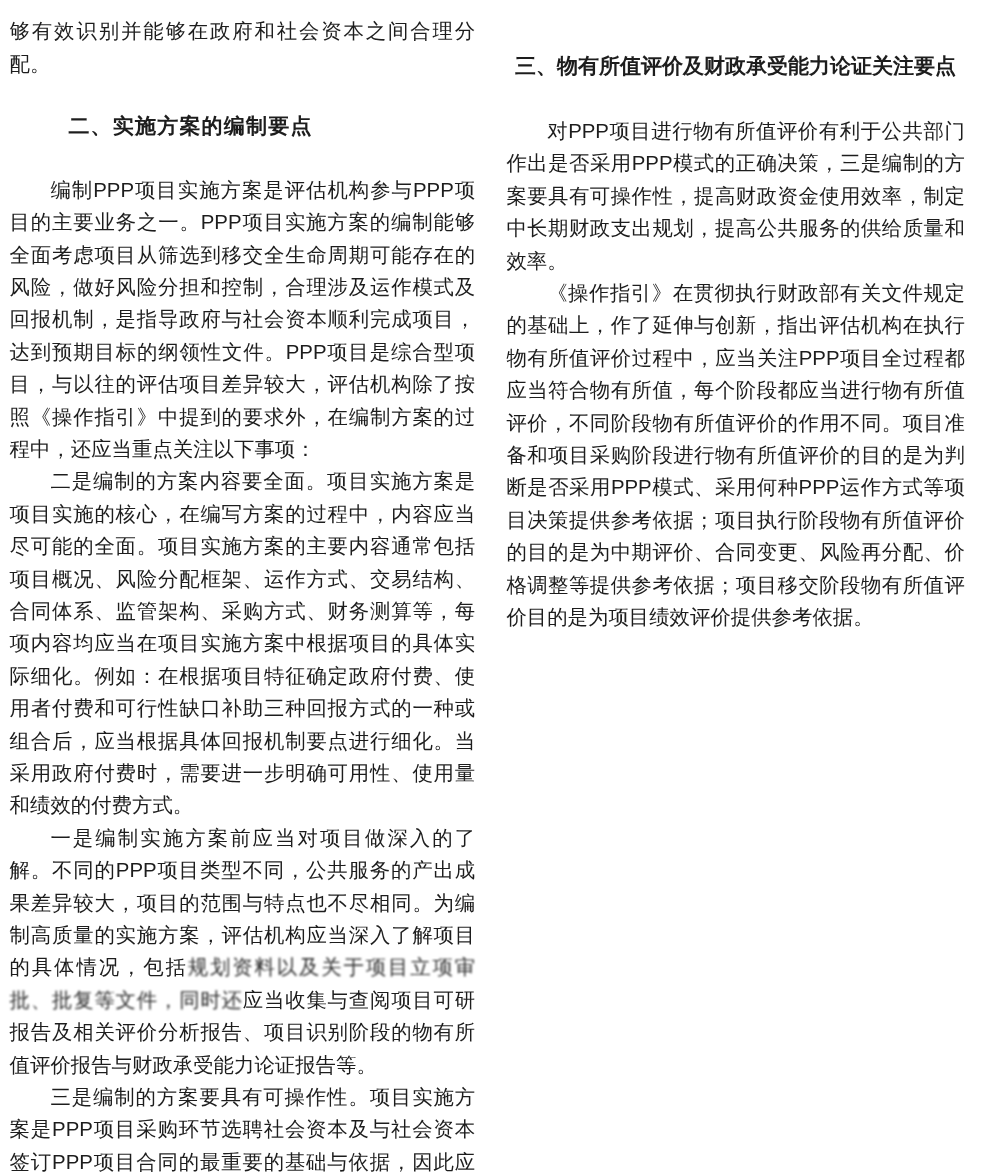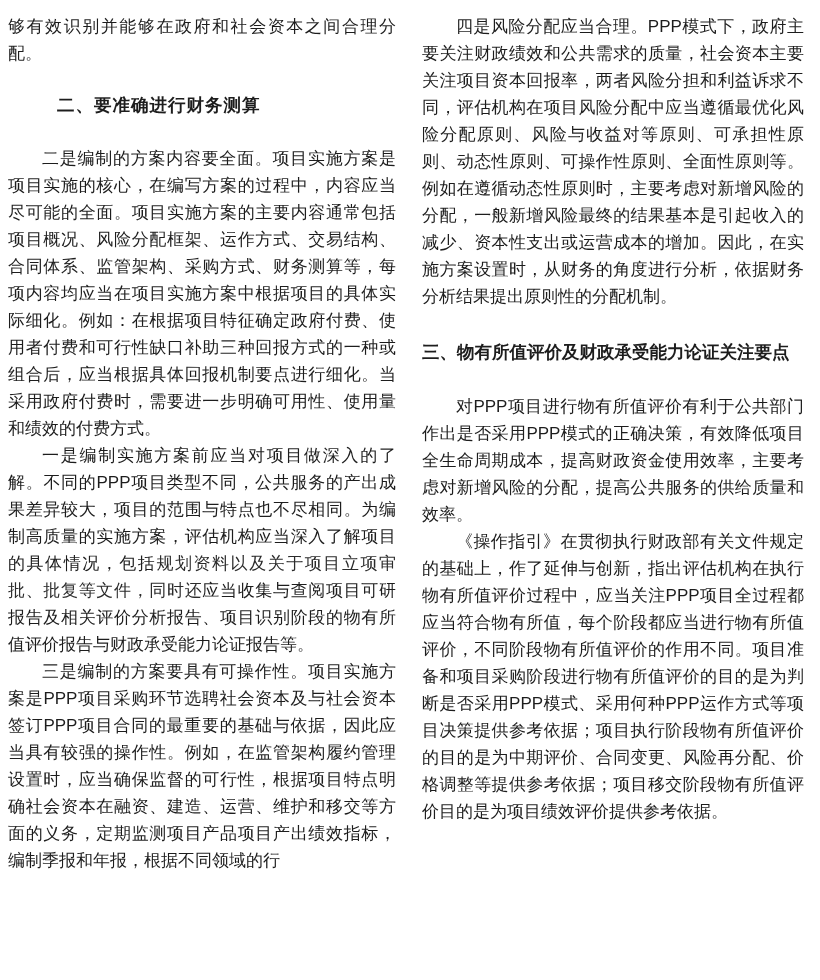--- a/index.html
+++ b/index.html
@@ -37,41 +37,42 @@
   p.cont { text-indent: 0; }
   h2 {
     font-size: 17.5px;
     font-weight: 700;
     margin: 25px 0 26px 0;
     text-indent: 2.8em;
     letter-spacing: 1px;
   }
   h2.centered {
     text-indent: 0;
+    text-align: center;
     margin: 29px 0 27px 0;
     letter-spacing: 0;
   }
   .degraded {
     filter: blur(0.7px);
     color: #2b2b2b;
   }
 </style>
 </head>
 <body>
 
 <div class="page">
 
   <div class="col col-left">
     <p class="cont">够有效识别并能够在政府和社会资本之间合理分配。</p>
-    <h2>二、要准确进行财务测算</h2>
+    <h2>二、实施方案的编制要点</h2>
+    <p>编制PPP项目实施方案是评估机构参与PPP项目的主要业务之一。PPP项目实施方案的编制能够全面考虑项目从筛选到移交全生命周期可能存在的风险，做好风险分担和控制，合理涉及运作模式及回报机制，是指导政府与社会资本顺利完成项目，达到预期目标的纲领性文件。PPP项目是综合型项目，与以往的评估项目差异较大，评估机构除了按照《操作指引》中提到的要求外，在编制方案的过程中，还应当重点关注以下事项：</p>
     <p>二是编制的方案内容要全面。项目实施方案是项目实施的核心，在编写方案的过程中，内容应当尽可能的全面。项目实施方案的主要内容通常包括项目概况、风险分配框架、运作方式、交易结构、合同体系、监管架构、采购方式、财务测算等，每项内容均应当在项目实施方案中根据项目的具体实际细化。例如：在根据项目特征确定政府付费、使用者付费和可行性缺口补助三种回报方式的一种或组合后，应当根据具体回报机制要点进行细化。当采用政府付费时，需要进一步明确可用性、使用量和绩效的付费方式。</p>
     <p><span>一是编制实施方案前应当对项目做深入的了解。不同的PPP项目类型不同，公共服务的产出成果差异较大，项目的范围与特点也不尽相同。为编制高质量的实施方案，评估机构应当深入了解项目的具体情况，包括</span><span class="degraded">规划资料以及关于项目立项审批、批复等文件，同时还</span><span>应当收集与查阅项目可研报告及相关评价分析报告、项目识别阶段的物有所值评价报告与财政承受能力论证报告等。</span></p>
     <p>三是编制的方案要具有可操作性。项目实施方案是PPP项目采购环节选聘社会资本及与社会资本签订PPP项目合同的最重要的基础与依据，因此应当具有较强的操作性。例如，在监管架构履约管理设置时，应当确保监督的可行性，根据项目特点明确社会资本在融资、建造、运营、维护和移交等方面的义务，定期监测项目产品项目产出绩效指标，编制季报和年报，根据不同领域的行</p>
   </div>
 
   <div class="col col-right">
-    <p>四是风险分配应当合理。PPP模式下，政府主要关注财政绩效和公共需求的质量，社会资本主要关注项目资本回报率，两者风险分担和利益诉求不同，评估机构在项目风险分配中应当遵循最优化风险分配原则、风险与收益对等原则、可承担性原则、动态性原则、可操作性原则、全面性原则等。例如在遵循动态性原则时，主要考虑对新增风险的分配，一般新增风险最终的结果基本是引起收入的减少、资本性支出或运营成本的增加。因此，在实施方案设置时，从财务的角度进行分析，依据财务分析结果提出原则性的分配机制。</p>
     <h2 class="centered">三、物有所值评价及财政承受能力论证关注要点</h2>
-    <p>对PPP项目进行物有所值评价有利于公共部门作出是否采用PPP模式的正确决策，有效降低项目全生命周期成本，提高财政资金使用效率，主要考虑对新增风险的分配，提高公共服务的供给质量和效率。</p>
+    <p>对PPP项目进行物有所值评价有利于公共部门作出是否采用PPP模式的正确决策，三是编制的方案要具有可操作性，提高财政资金使用效率，制定中长期财政支出规划，提高公共服务的供给质量和效率。</p>
     <p>《操作指引》在贯彻执行财政部有关文件规定的基础上，作了延伸与创新，指出评估机构在执行物有所值评价过程中，应当关注PPP项目全过程都应当符合物有所值，每个阶段都应当进行物有所值评价，不同阶段物有所值评价的作用不同。项目准备和项目采购阶段进行物有所值评价的目的是为判断是否采用PPP模式、采用何种PPP运作方式等项目决策提供参考依据；项目执行阶段物有所值评价的目的是为中期评价、合同变更、风险再分配、价格调整等提供参考依据；项目移交阶段物有所值评价目的是为项目绩效评价提供参考依据。</p>
   </div>
 
 </div>
 
 </body></html>

